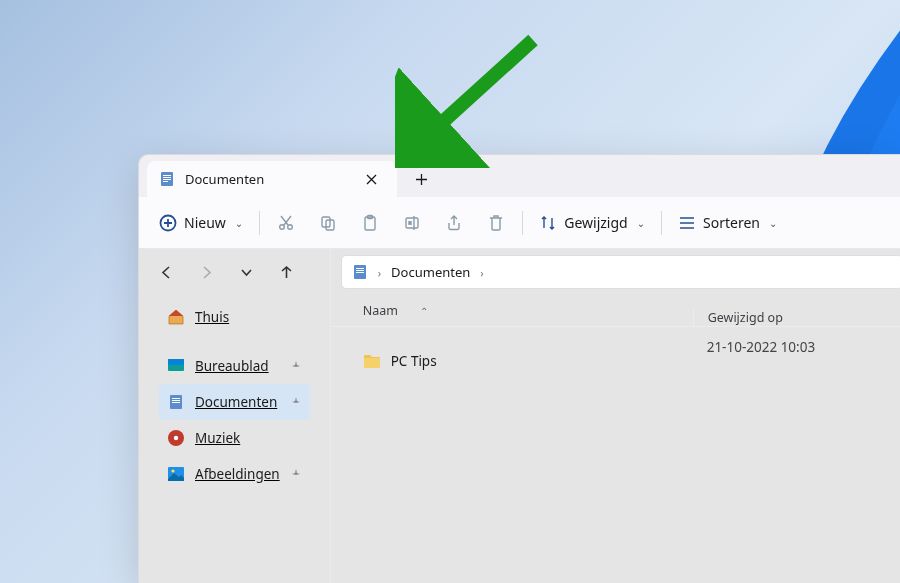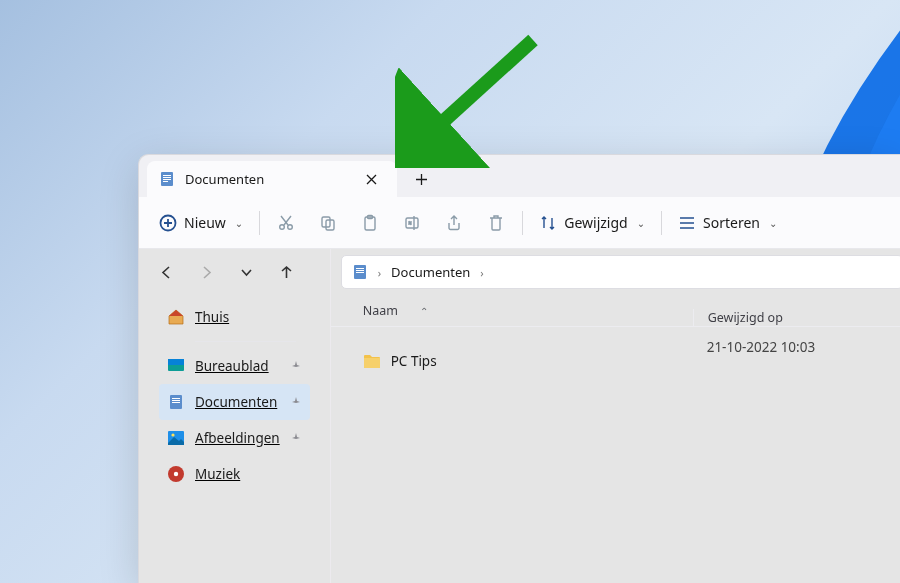--- a/index.html
+++ b/index.html
@@ -214,35 +214,35 @@
               <rect x="5" y="7" width="8" height="1" fill="#fff"></rect>
               <rect x="5" y="9" width="8" height="1" fill="#fff"></rect>
             </svg>
           <span>Documenten</span>
           <svg class="pin" viewBox="0 0 12 12">
               <path d="M6 1 L7 5 L10 6 L6 7 L6 11 L6 7 L2 6 L5 5 Z" fill="#8a8a90"></path>
             </svg>
         </div>
         <div class="nav-item">
           <svg class="nico" viewBox="0 0 18 18">
+              <circle cx="9" cy="9" r="8" fill="#c23a2e"></circle>
+              <circle cx="9" cy="9" r="2.2" fill="#fff"></circle>
+            </svg>
+          <span>Muziek</span>
+        </div>
+        <div class="nav-item">
+          <svg class="nico" viewBox="0 0 18 18">
               <rect x="1" y="2" width="16" height="14" rx="1" fill="#1f8fe8"></rect>
               <circle cx="6" cy="6" r="1.6" fill="#ffe05b"></circle>
               <path d="M1 14 L7 8 L12 12 L14 10 L17 13 V16 H1 Z" fill="#0a6ba8"></path>
             </svg>
           <span>Afbeeldingen</span>
           <svg class="pin" viewBox="0 0 12 12">
               <path d="M6 1 L7 5 L10 6 L6 7 L6 11 L6 7 L2 6 L5 5 Z" fill="#8a8a90"></path>
             </svg>
-        </div>
-        <div class="nav-item">
-          <svg class="nico" viewBox="0 0 18 18">
-              <circle cx="9" cy="9" r="8" fill="#c23a2e"></circle>
-              <circle cx="9" cy="9" r="2.2" fill="#fff"></circle>
-            </svg>
-          <span>Muziek</span>
         </div>
       </div>
     </div>
 
     <div class="main">
       <div class="addressbar">
         <div class="crumb-box">
           <svg width="16" height="16" viewBox="0 0 16 16">
               <rect x="2" y="1" width="12" height="14" rx="1" fill="#5b8dcc"></rect>
               <rect x="4" y="4" width="8" height="1" fill="#fff"></rect>

